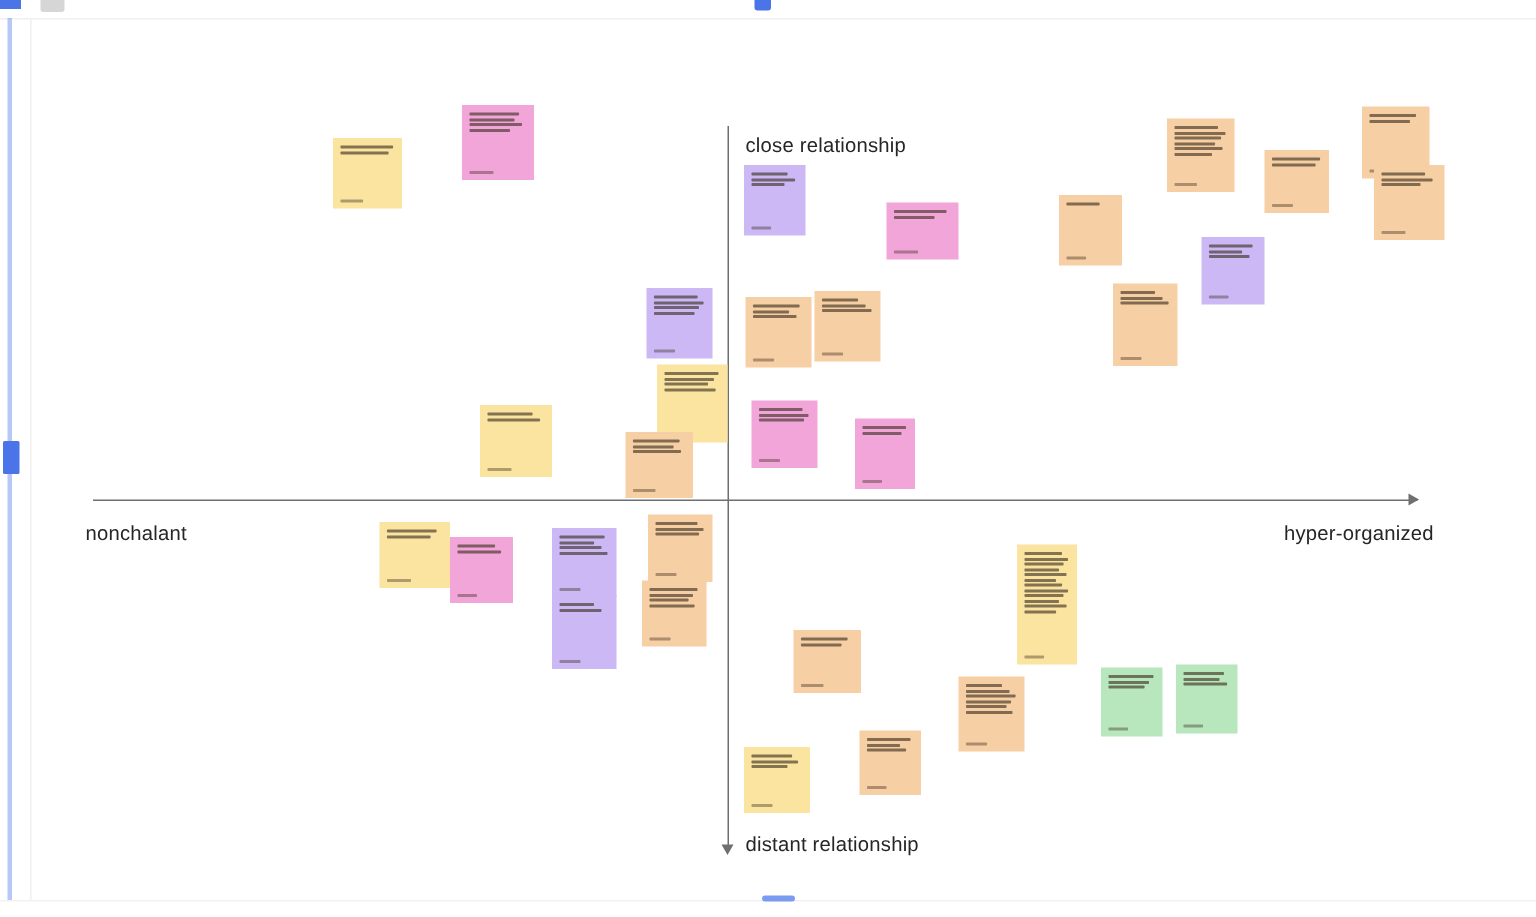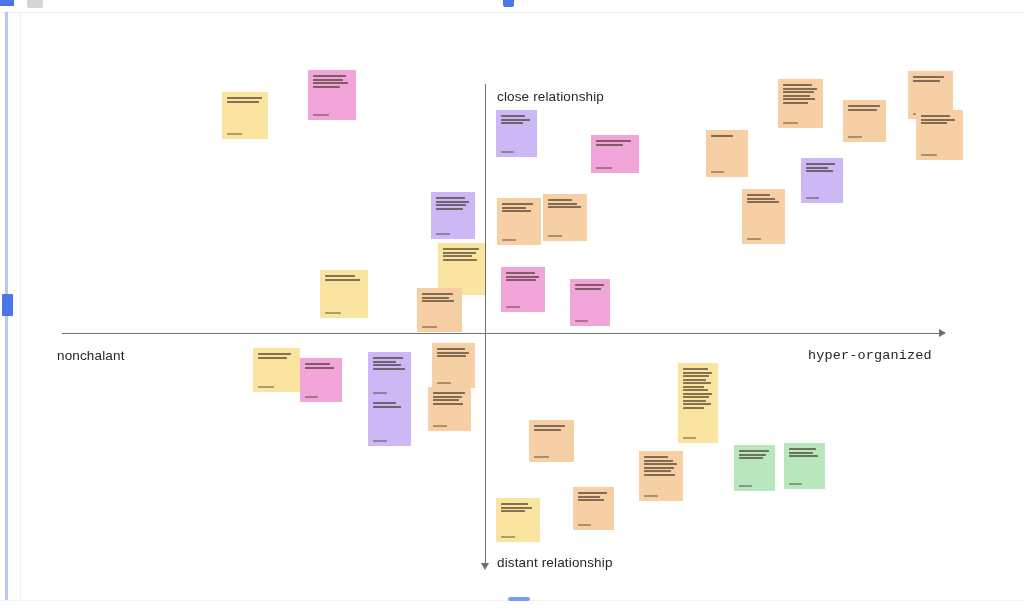--- a/index.html
+++ b/index.html
@@ -121,21 +121,21 @@
     position: absolute;
     font-size: 13.5px;
     color: #262626;
     letter-spacing: .15px;
     white-space: nowrap;
     font-family: "Liberation Sans", sans-serif;
   }
   #label-top    { left: 497px; top: 89px; }
   #label-bottom { left: 497px; top: 555px; }
   #label-left   { left: 57px;  top: 348px; }
-  #label-right  { left: 808px; top: 348px; font-family: Liberation Mono, monospace; }
+  #label-right  { left: 856px; top: 348px; }
 
   
   .sticky {
     position: absolute;
     overflow: hidden;
     padding: 5px 5px 4px 5px;
     display: flex;
     flex-direction: column;
     justify-content: flex-start;
     box-shadow: 0 0 0 0 rgba(0,0,0,0);

